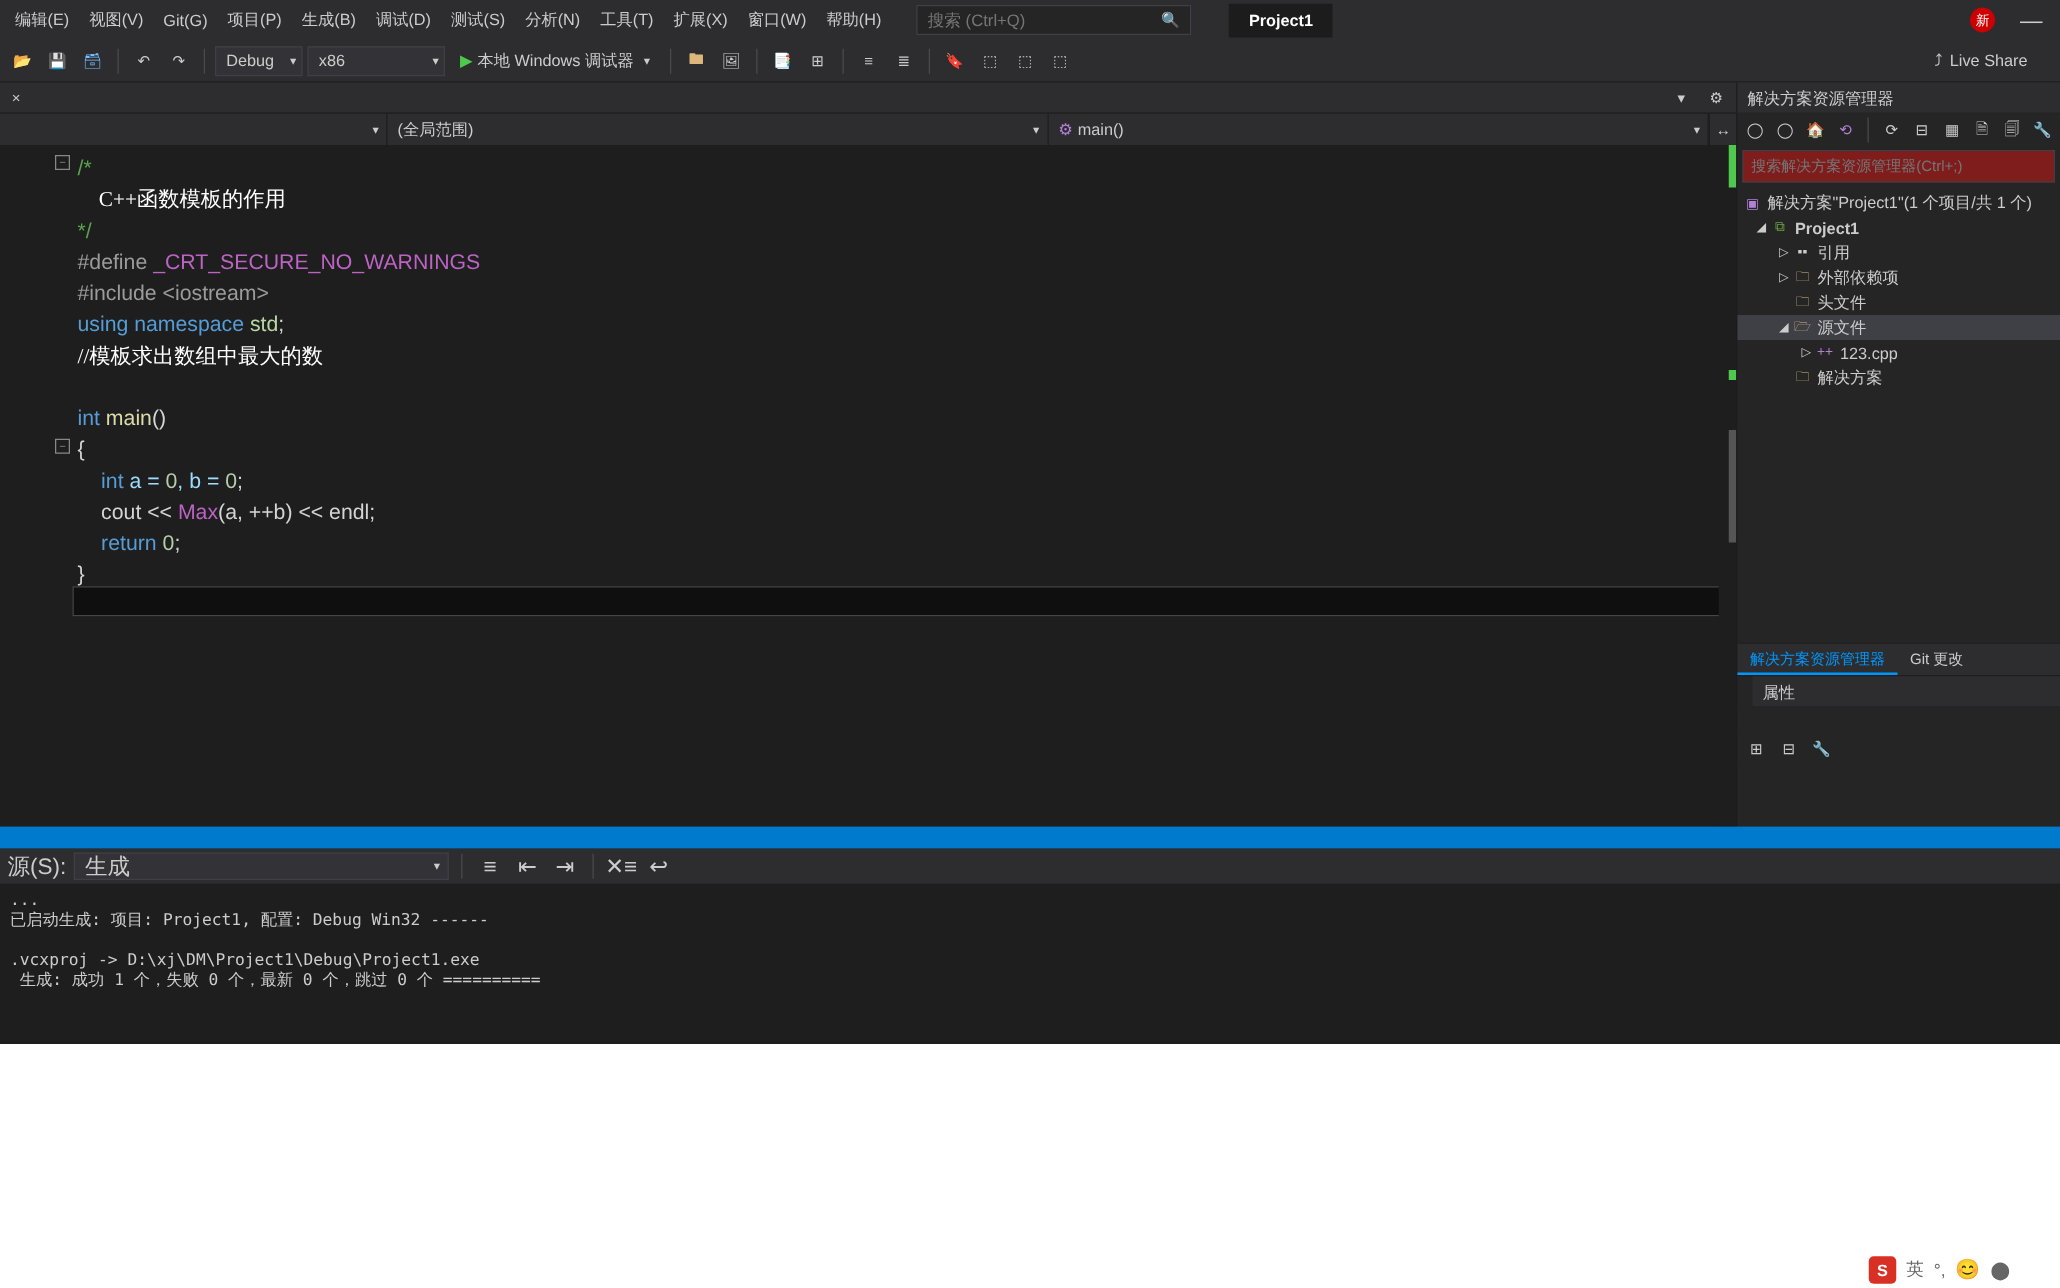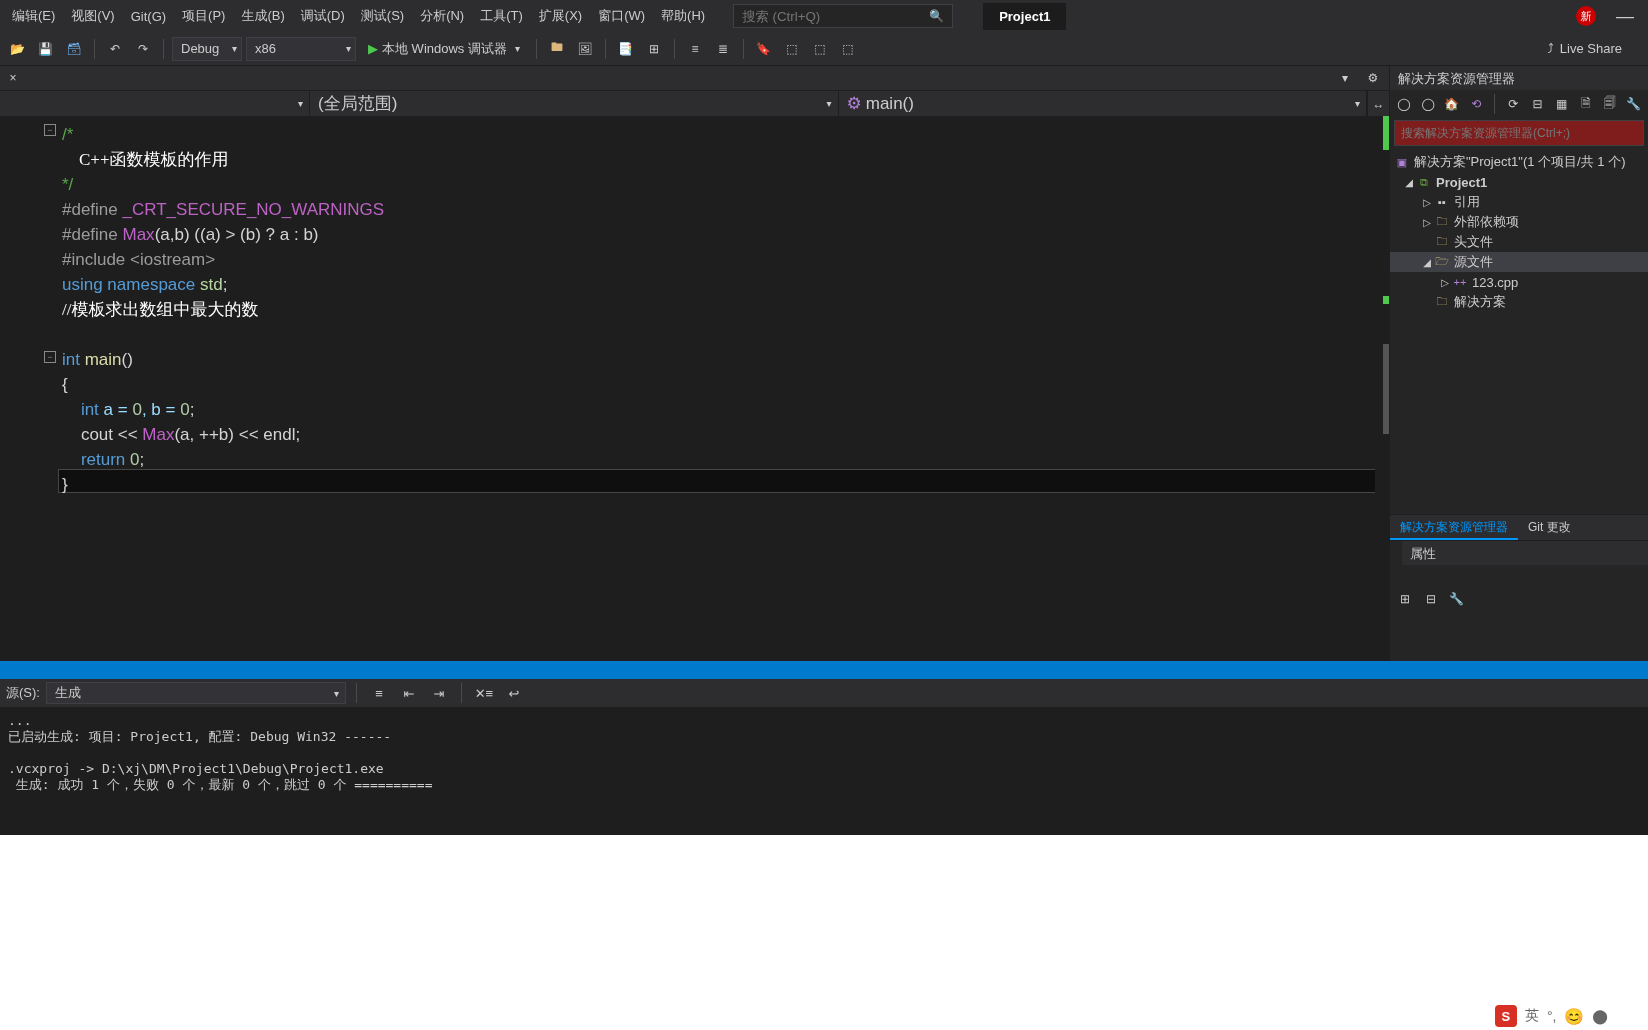--- a/index.html
+++ b/index.html
@@ -27,21 +27,21 @@
 
 
 .main-layout { display: flex; height: 595px; }
 .editor-area { flex: 1; display: flex; flex-direction: column; background: #1e1e1e; }
 .tab-bar { height: 24px; background: #2d2d30; display: flex; align-items: center; }
 .tab-close { width: 18px; height: 18px; display: flex; align-items: center; justify-content: center; margin-left: 4px; font-size: 12px; }
 .tab-right-icons { margin-left: auto; display: flex; gap: 4px; padding-right: 4px; }
 
 
 .nav-bar { height: 26px; background: #2d2d30; display: flex; border-top: 1px solid #1e1e1e; }
-.nav-combo { flex: 1; border-right: 1px solid #1e1e1e; display: flex; align-items: center; padding: 0 8px; color: #ccc; position: relative; font-size: 17px; }
+.nav-combo { flex: 1; border-right: 1px solid #1e1e1e; display: flex; align-items: center; padding: 0 8px; color: #ccc; position: relative; font-size: 13px; }
 .nav-combo::after { content: "▾"; position: absolute; right: 6px; font-size: 10px; }
 .nav-right { width: 22px; display: flex; align-items: center; justify-content: center; border-left: 1px solid #1e1e1e; }
 
 
 .code-editor { flex: 1; background: #1e1e1e; position: relative; font-family: "NSimSun","SimSun",Consolas,monospace; font-size: 17px; line-height: 25px; padding-left: 30px; padding-top: 6px; overflow: hidden; }
 .fold-col { position: absolute; left: 44px; top: 6px; width: 14px; color: #888; }
 .fold-mark { position: absolute; width: 12px; height: 12px; border: 1px solid #888; font-size: 9px; text-align: center; line-height: 10px; cursor: pointer; }
 .code-line { padding-left: 32px; white-space: pre; }
 .c-comm { color: #57a64a; }
 .c-comm-cn { color: #ffffff; font-family: Liberation Serif, serif; }
@@ -83,21 +83,21 @@
 .panel-tab.active { color: #0097fb; border-bottom: 2px solid #0097fb; }
 
 
 .props-panel { border-top: 1px solid #1e1e1e; }
 .props-title { height: 24px; background: #2d2d30; padding: 4px 8px; color: #ccc; font-size: 13px; margin-left: 12px; }
 .props-toolbar { height: 28px; display: flex; align-items: center; gap: 4px; padding: 0 4px; background: #252526; }
 
 
 .output-divider { height: 18px; background: #007acc; }
 .output-panel { height: 172px; background: #1e1e1e; display: flex; flex-direction: column; }
-.output-header { height: 28px; background: #2d2d30; display: flex; align-items: center; padding: 0 6px; gap: 6px; font-size: 13px; }
+.output-header { height: 28px; background: #2d2d30; display: flex; align-items: center; padding: 0 6px; gap: 6px; font-size: 18px; }
 .output-combo { background: #333337; border: 1px solid #3f3f46; padding: 2px 8px; width: 300px; height: 22px; display: flex; align-items: center; position: relative; }
 .output-combo::after { content: "▾"; position: absolute; right: 6px; font-size: 10px; }
 .output-text { flex: 1; padding: 6px 8px; font-family: Consolas,"NSimSun",monospace; font-size: 13px; color: #ccc; white-space: pre; line-height: 16px; overflow: hidden; }
 
 
 .bottom-overlay { position: fixed; bottom: 0; left: 0; right: 0; height: 195px; background: #fff; }
 .ime-bar { position: absolute; bottom: 0; right: 40px; display: flex; align-items: center; gap: 8px; height: 28px; }
 .ime-icon { width: 22px; height: 22px; background: #d93025; color: #fff; border-radius: 4px; display: flex; align-items: center; justify-content: center; font-size: 13px; font-weight: bold; }
 .ime-txt { color: #666; font-size: 14px; }
 .ime-emoji { font-size: 16px; }
@@ -182,21 +182,20 @@
     <div class="code-editor">
       <div class="fold-col">
         <div class="fold-mark" style="top:2px">−</div>
         <div class="fold-mark" style="top:229px">−</div>
       </div>
       <div class="code-cursor-line" style="top:353px"></div>
       <div class="code-line"><span class="c-comm">/*</span></div>
       <div class="code-line"><span class="c-comm-cn">    C++函数模板的作用</span></div>
       <div class="code-line"><span class="c-comm">*/</span></div>
       <div class="code-line"><span class="c-pre">#define</span><span class="c-def"> _CRT_SECURE_NO_WARNINGS</span></div>
-      <div class="code-line"><span class="c-pre">#define</span><span class="c-def"> Max</span><span class="c-txt">(a,b) ((a) &gt; (b) ? a : b)</span></div>
       <div class="code-line"><span class="c-pre">#include</span><span class="c-pre"> &lt;iostream&gt;</span></div>
       <div class="code-line"><span class="c-kw">using</span><span class="c-kw"> namespace</span><span class="c-sys"> std</span><span class="c-txt">;</span></div>
       <div class="code-line"><span class="c-comm-cn">//模板求出数组中最大的数</span></div>
       <div class="code-line">&nbsp;</div>
       <div class="code-line"><span class="c-kw">int</span><span class="c-fn"> main</span><span class="c-txt">()</span></div>
       <div class="code-line"><span class="c-txt">{</span></div>
       <div class="code-line"><span class="c-kw">    int</span><span class="c-id"> a = </span><span class="c-num">0</span><span class="c-id">, b = </span><span class="c-num">0</span><span class="c-txt">;</span></div>
       <div class="code-line"><span class="c-txt">    cout &lt;&lt; </span><span class="c-def">Max</span><span class="c-txt">(a, ++b) &lt;&lt; endl;</span></div>
       <div class="code-line"><span class="c-kw">    return</span><span class="c-num"> 0</span><span class="c-txt">;</span></div>
       <div class="code-line" style="position:relative;z-index:2"><span class="c-txt">}</span></div>

